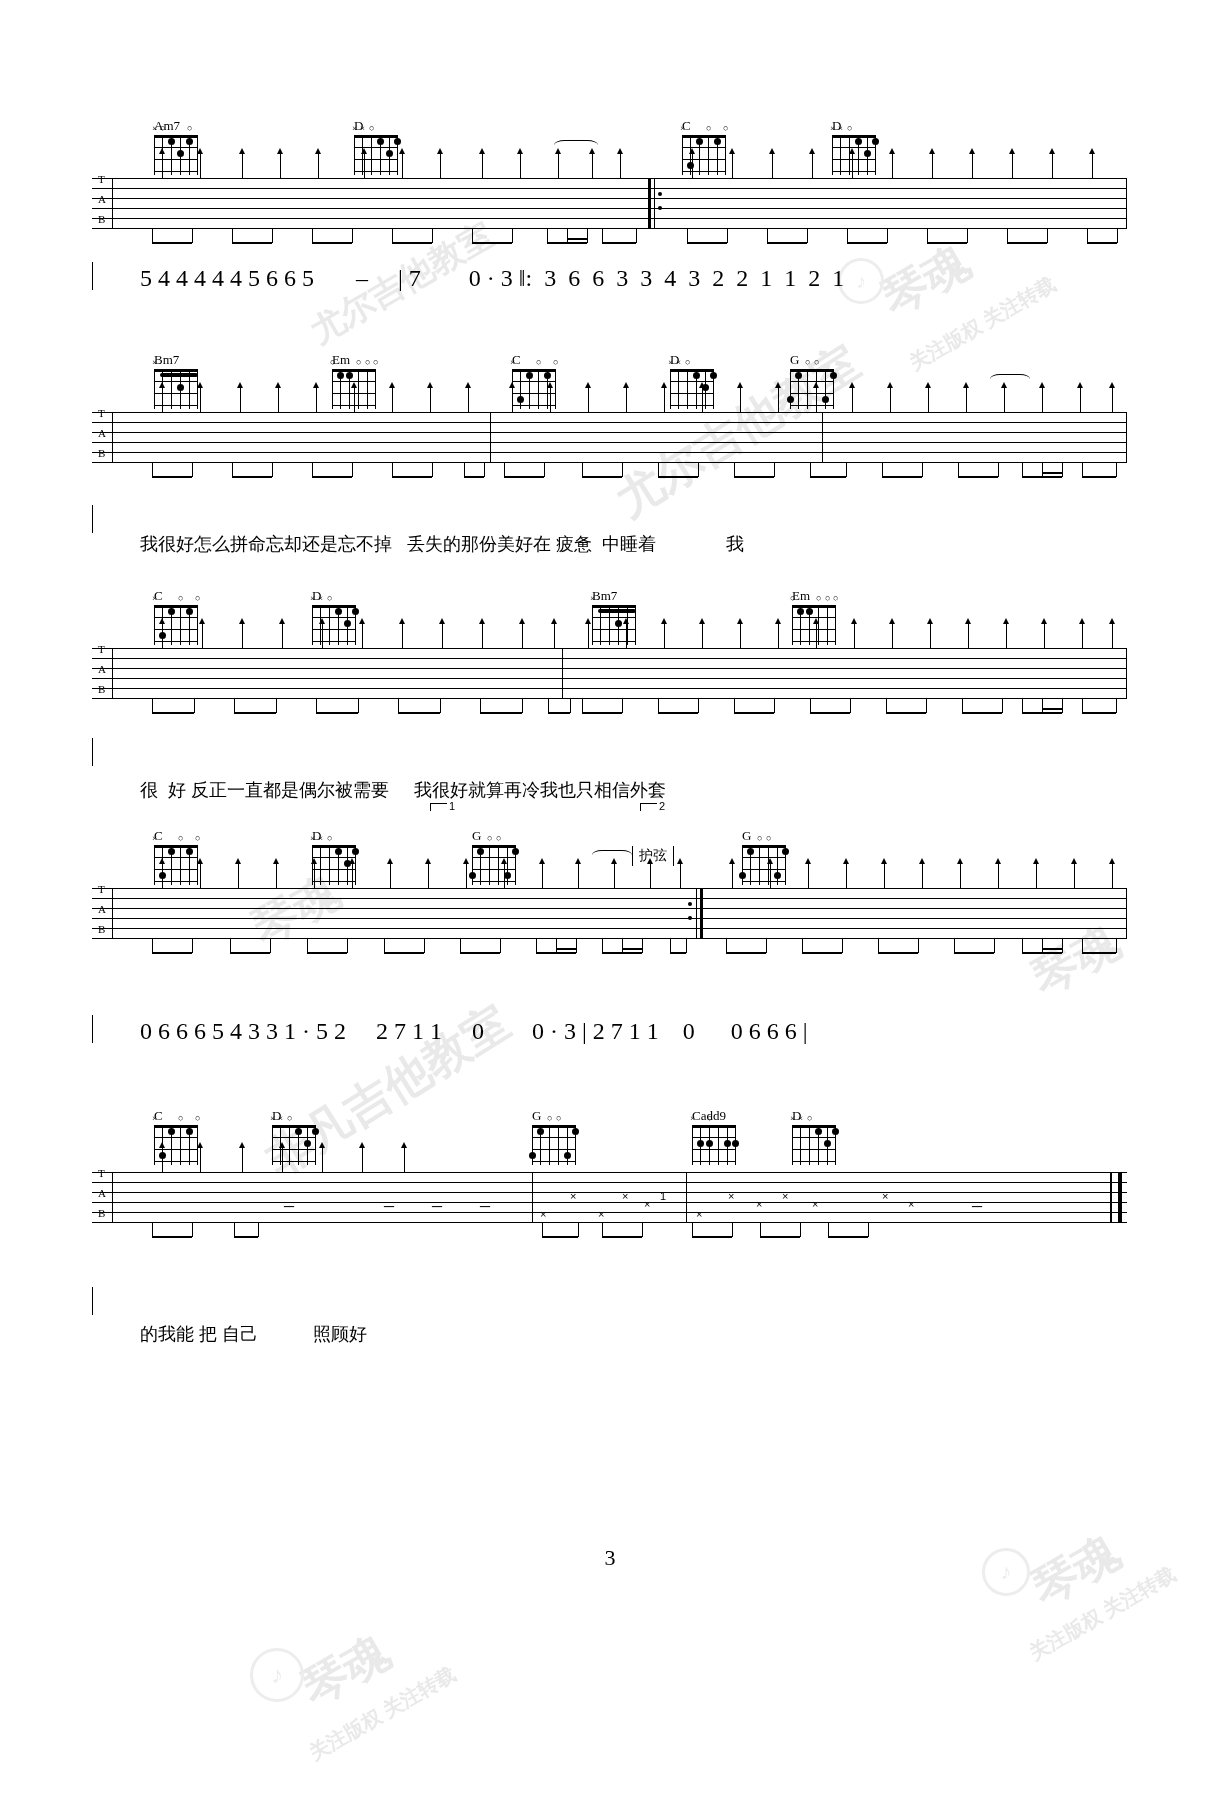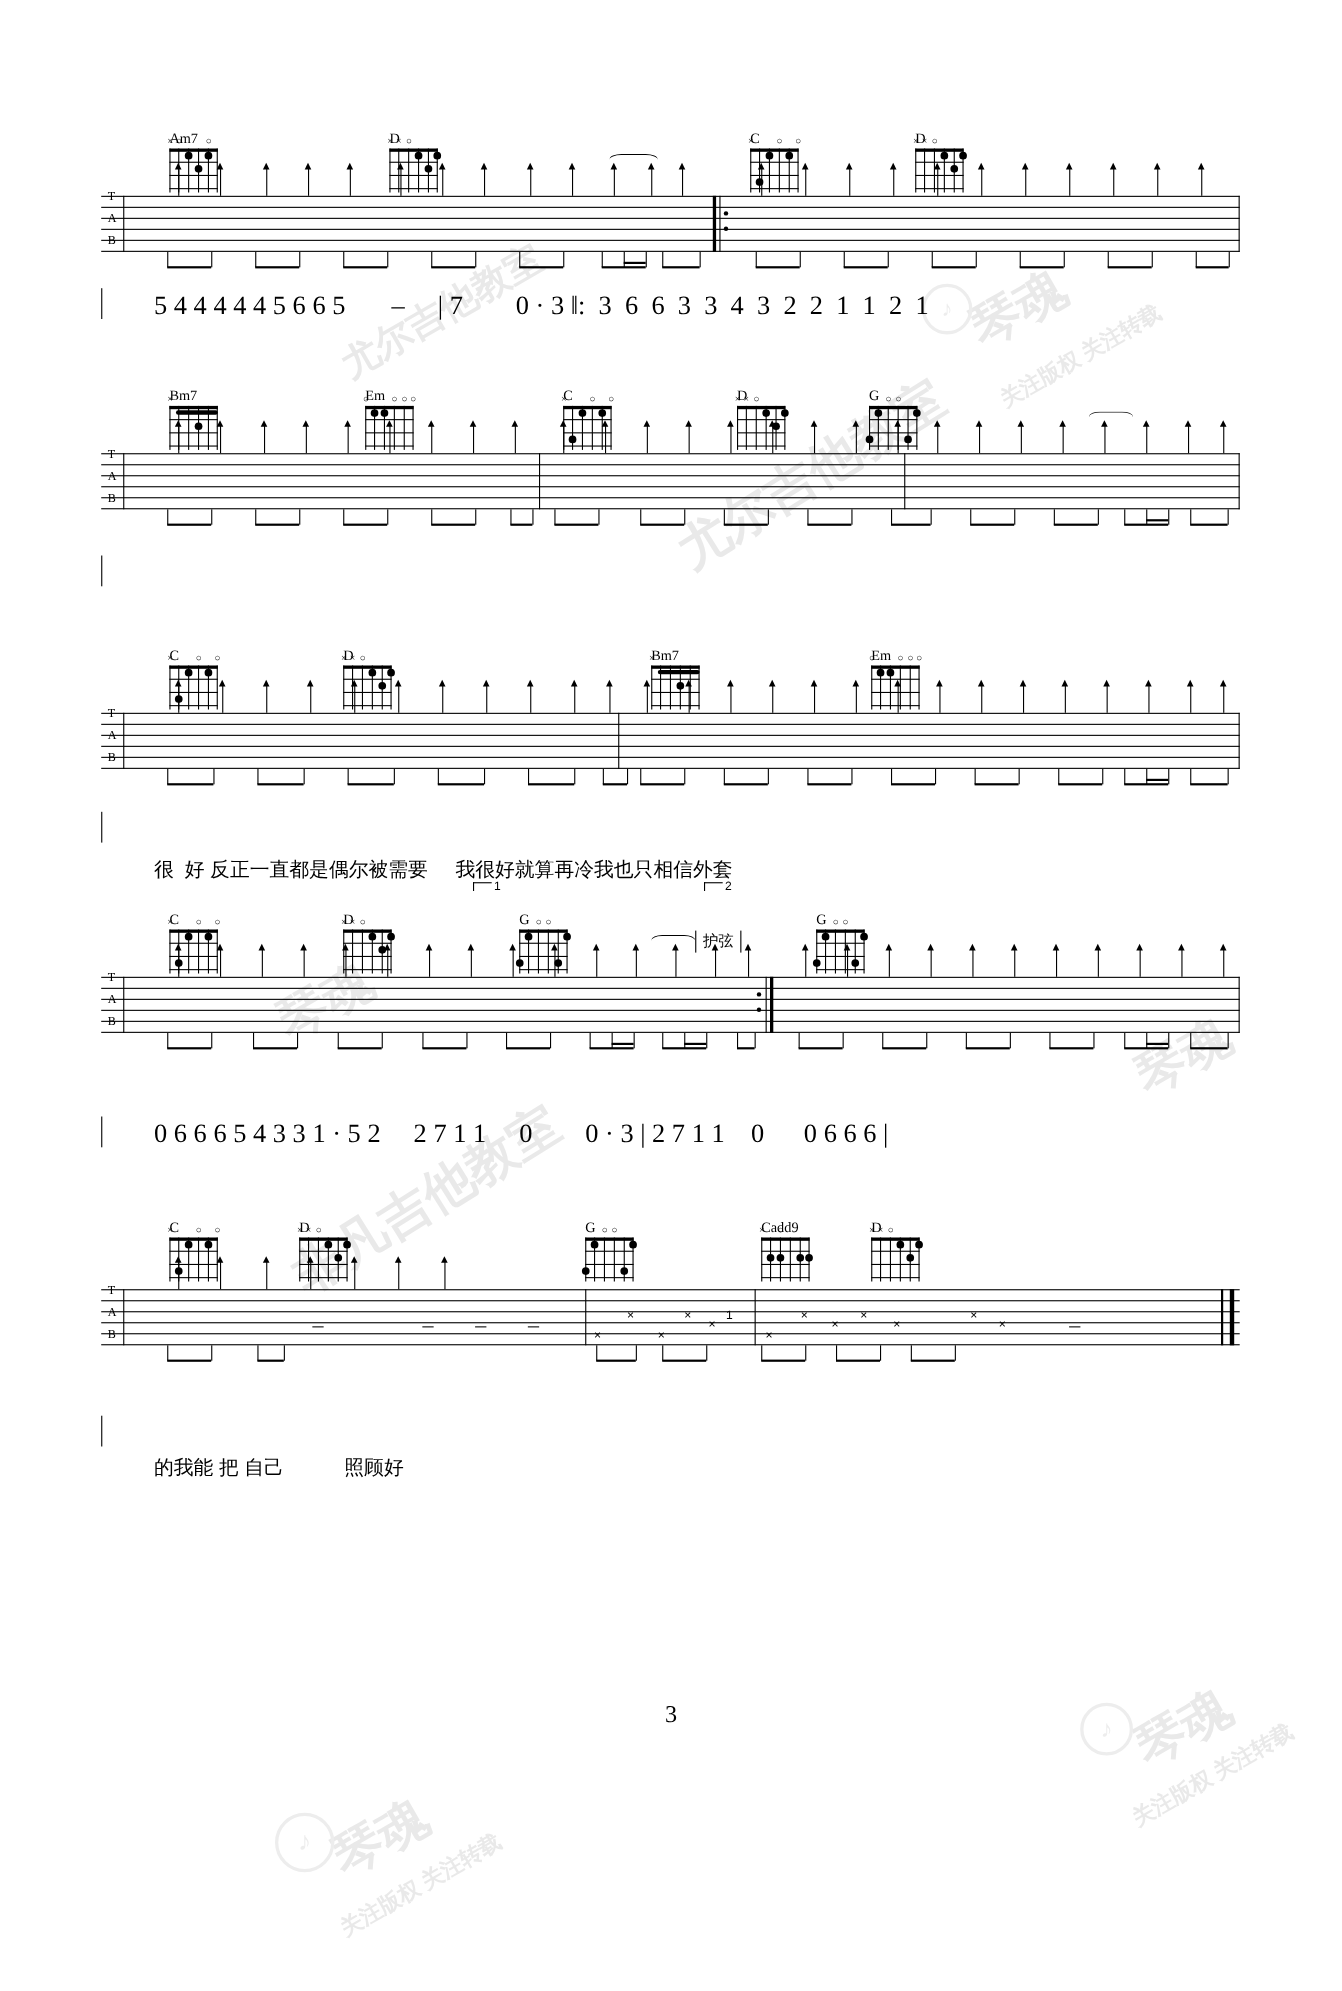--- a/index.html
+++ b/index.html
@@ -513,20 +513,21 @@
         </div>
       <div class="rh" style="left:990px">
           <div class="stem" style="left:0"></div>
           <div class="stem" style="left:34px"></div>
           <div class="beam" style="left:0;width:34px"></div>
         </div>
       <div class="tie" style="left:898px;top:-34px;width:40px;"></div>
     </div>
   </div>
 
+  <div class="lyrow" style="left:140px;top:532px;">我很好怎么拼命忘却还是忘不掉   丢失的那份美好在 疲惫  中睡着              我</div>
   <div class="lbar" style="left:92px;top:505px;"></div>
 
   <div class="system" style="top:588px;">
     <div class="chord" style="left:62px;top:0;">
       <div class="nm">C</div>
       <div class="grid">
         <div class="h nut" style="top:0"></div>
           <div class="h" style="top:12px"></div>
           <div class="h" style="top:24px"></div>
           <div class="h" style="top:36px"></div>

